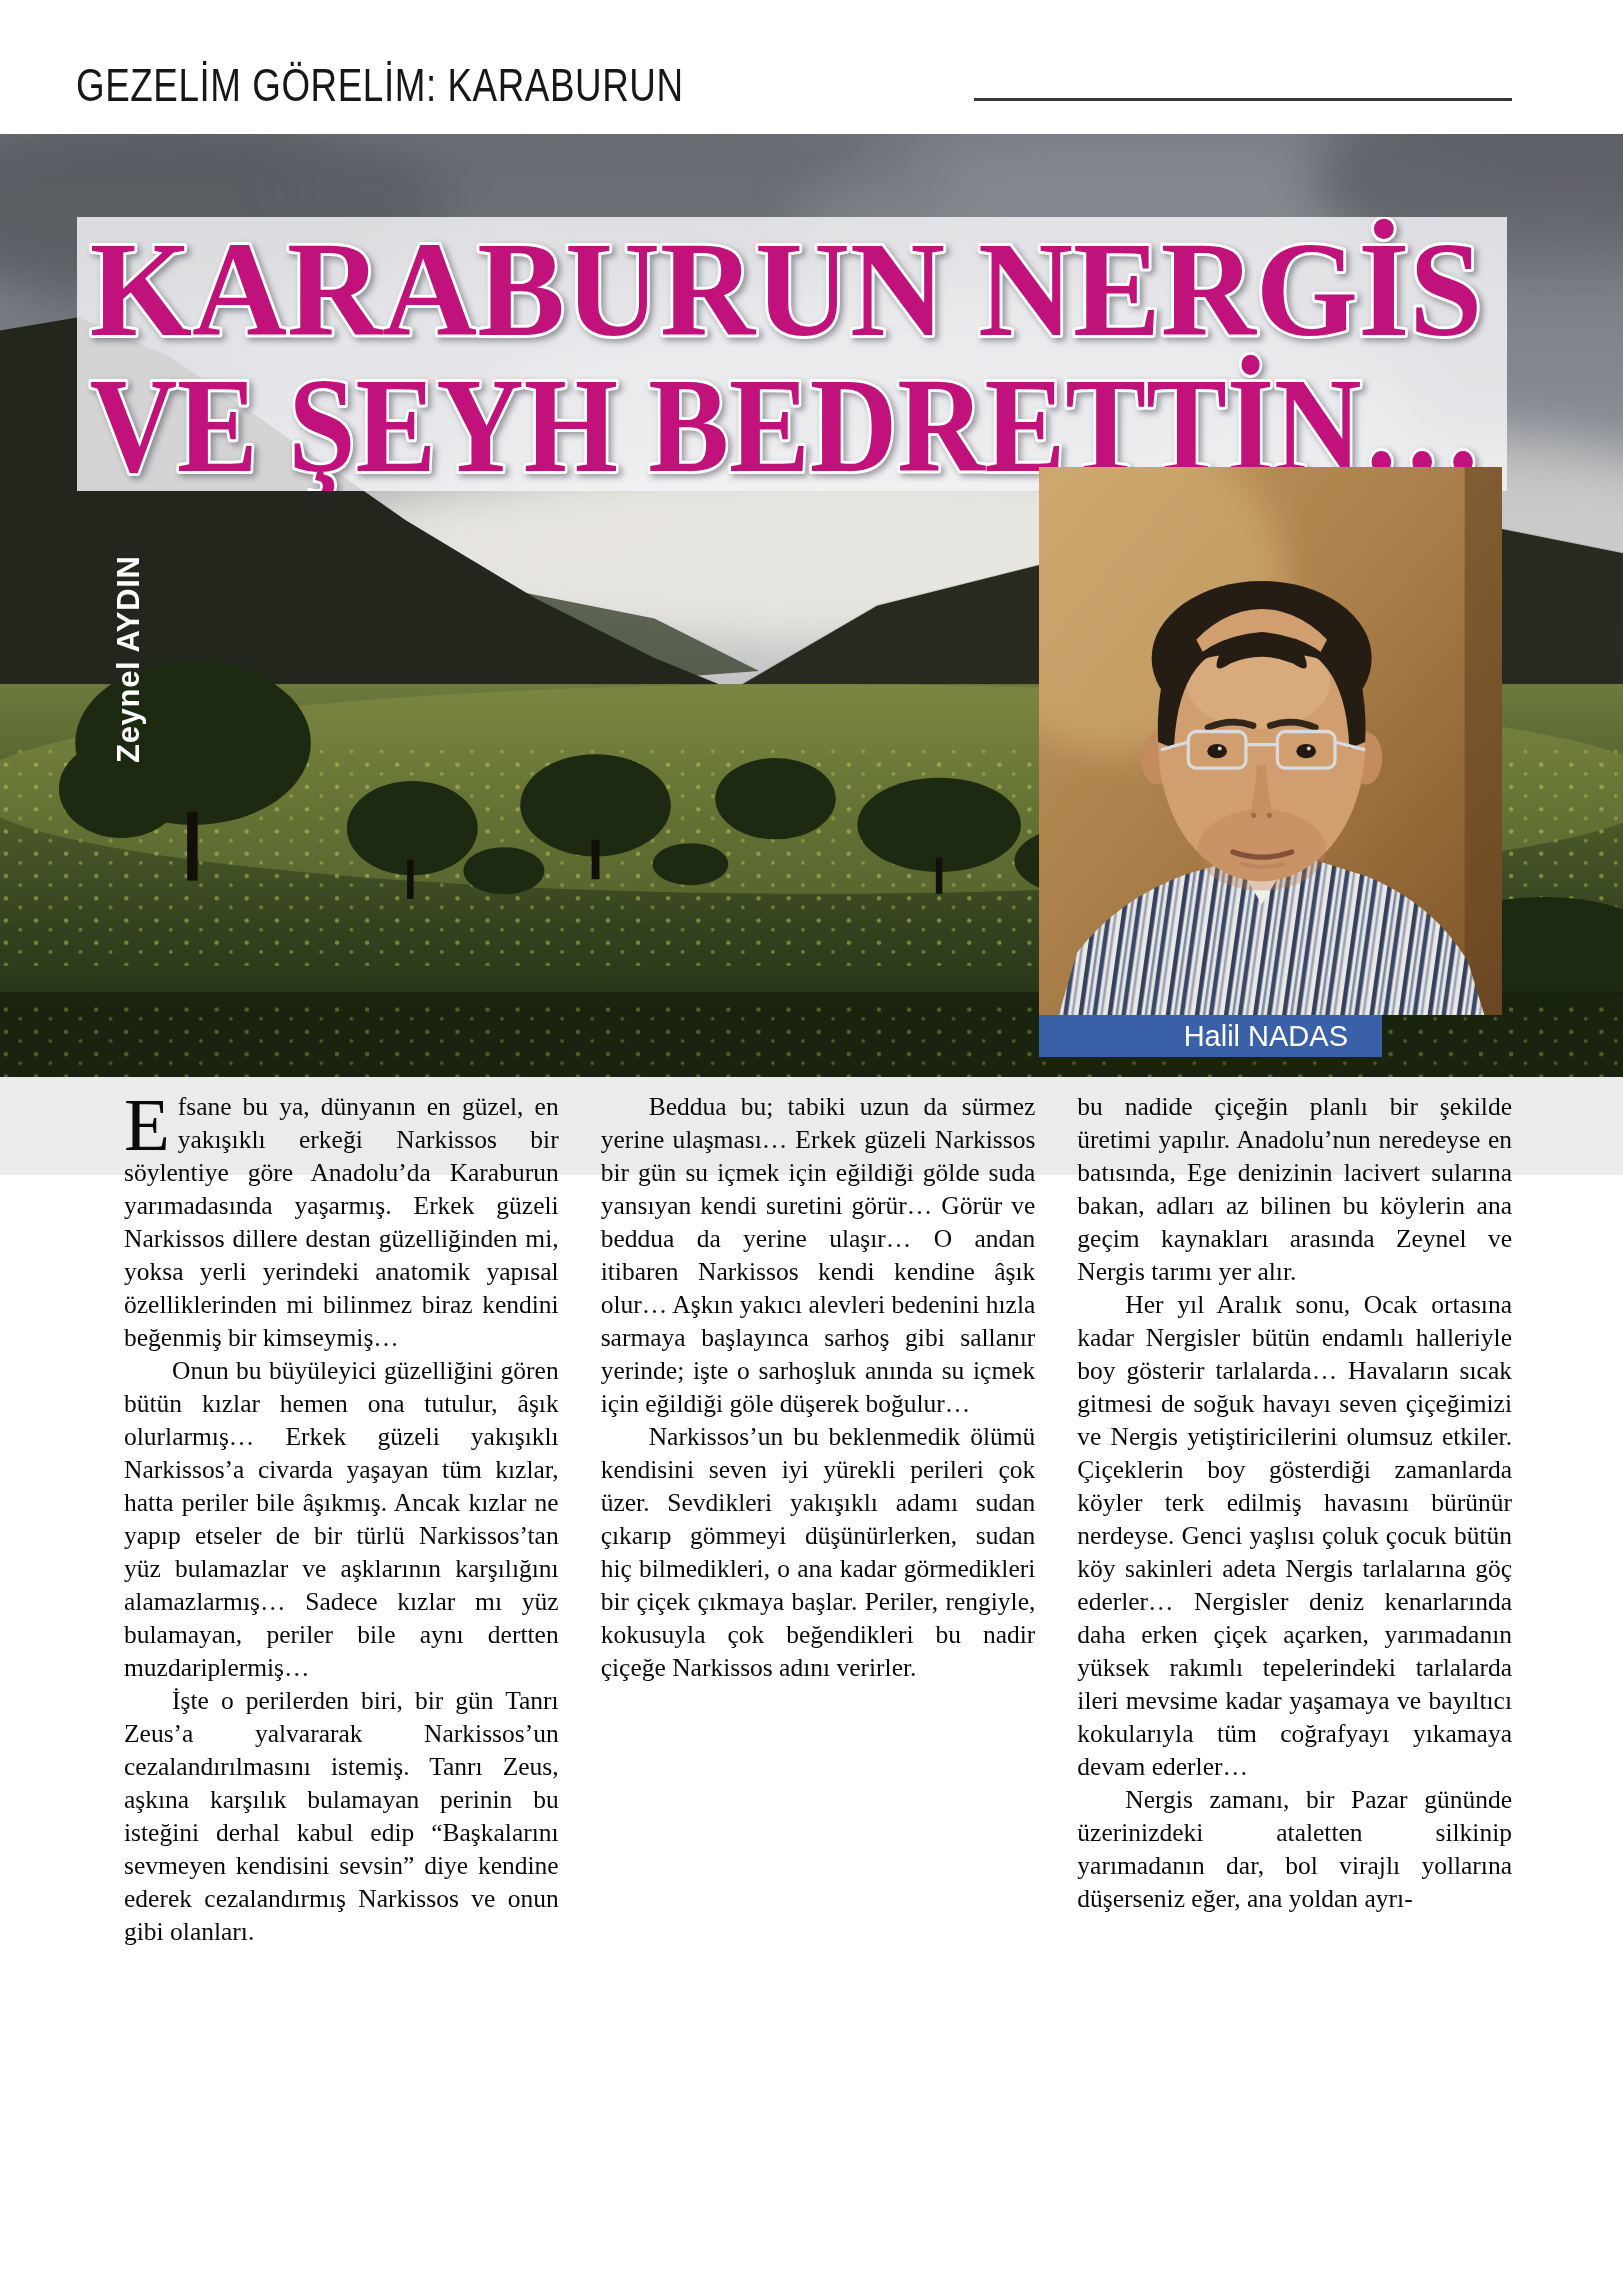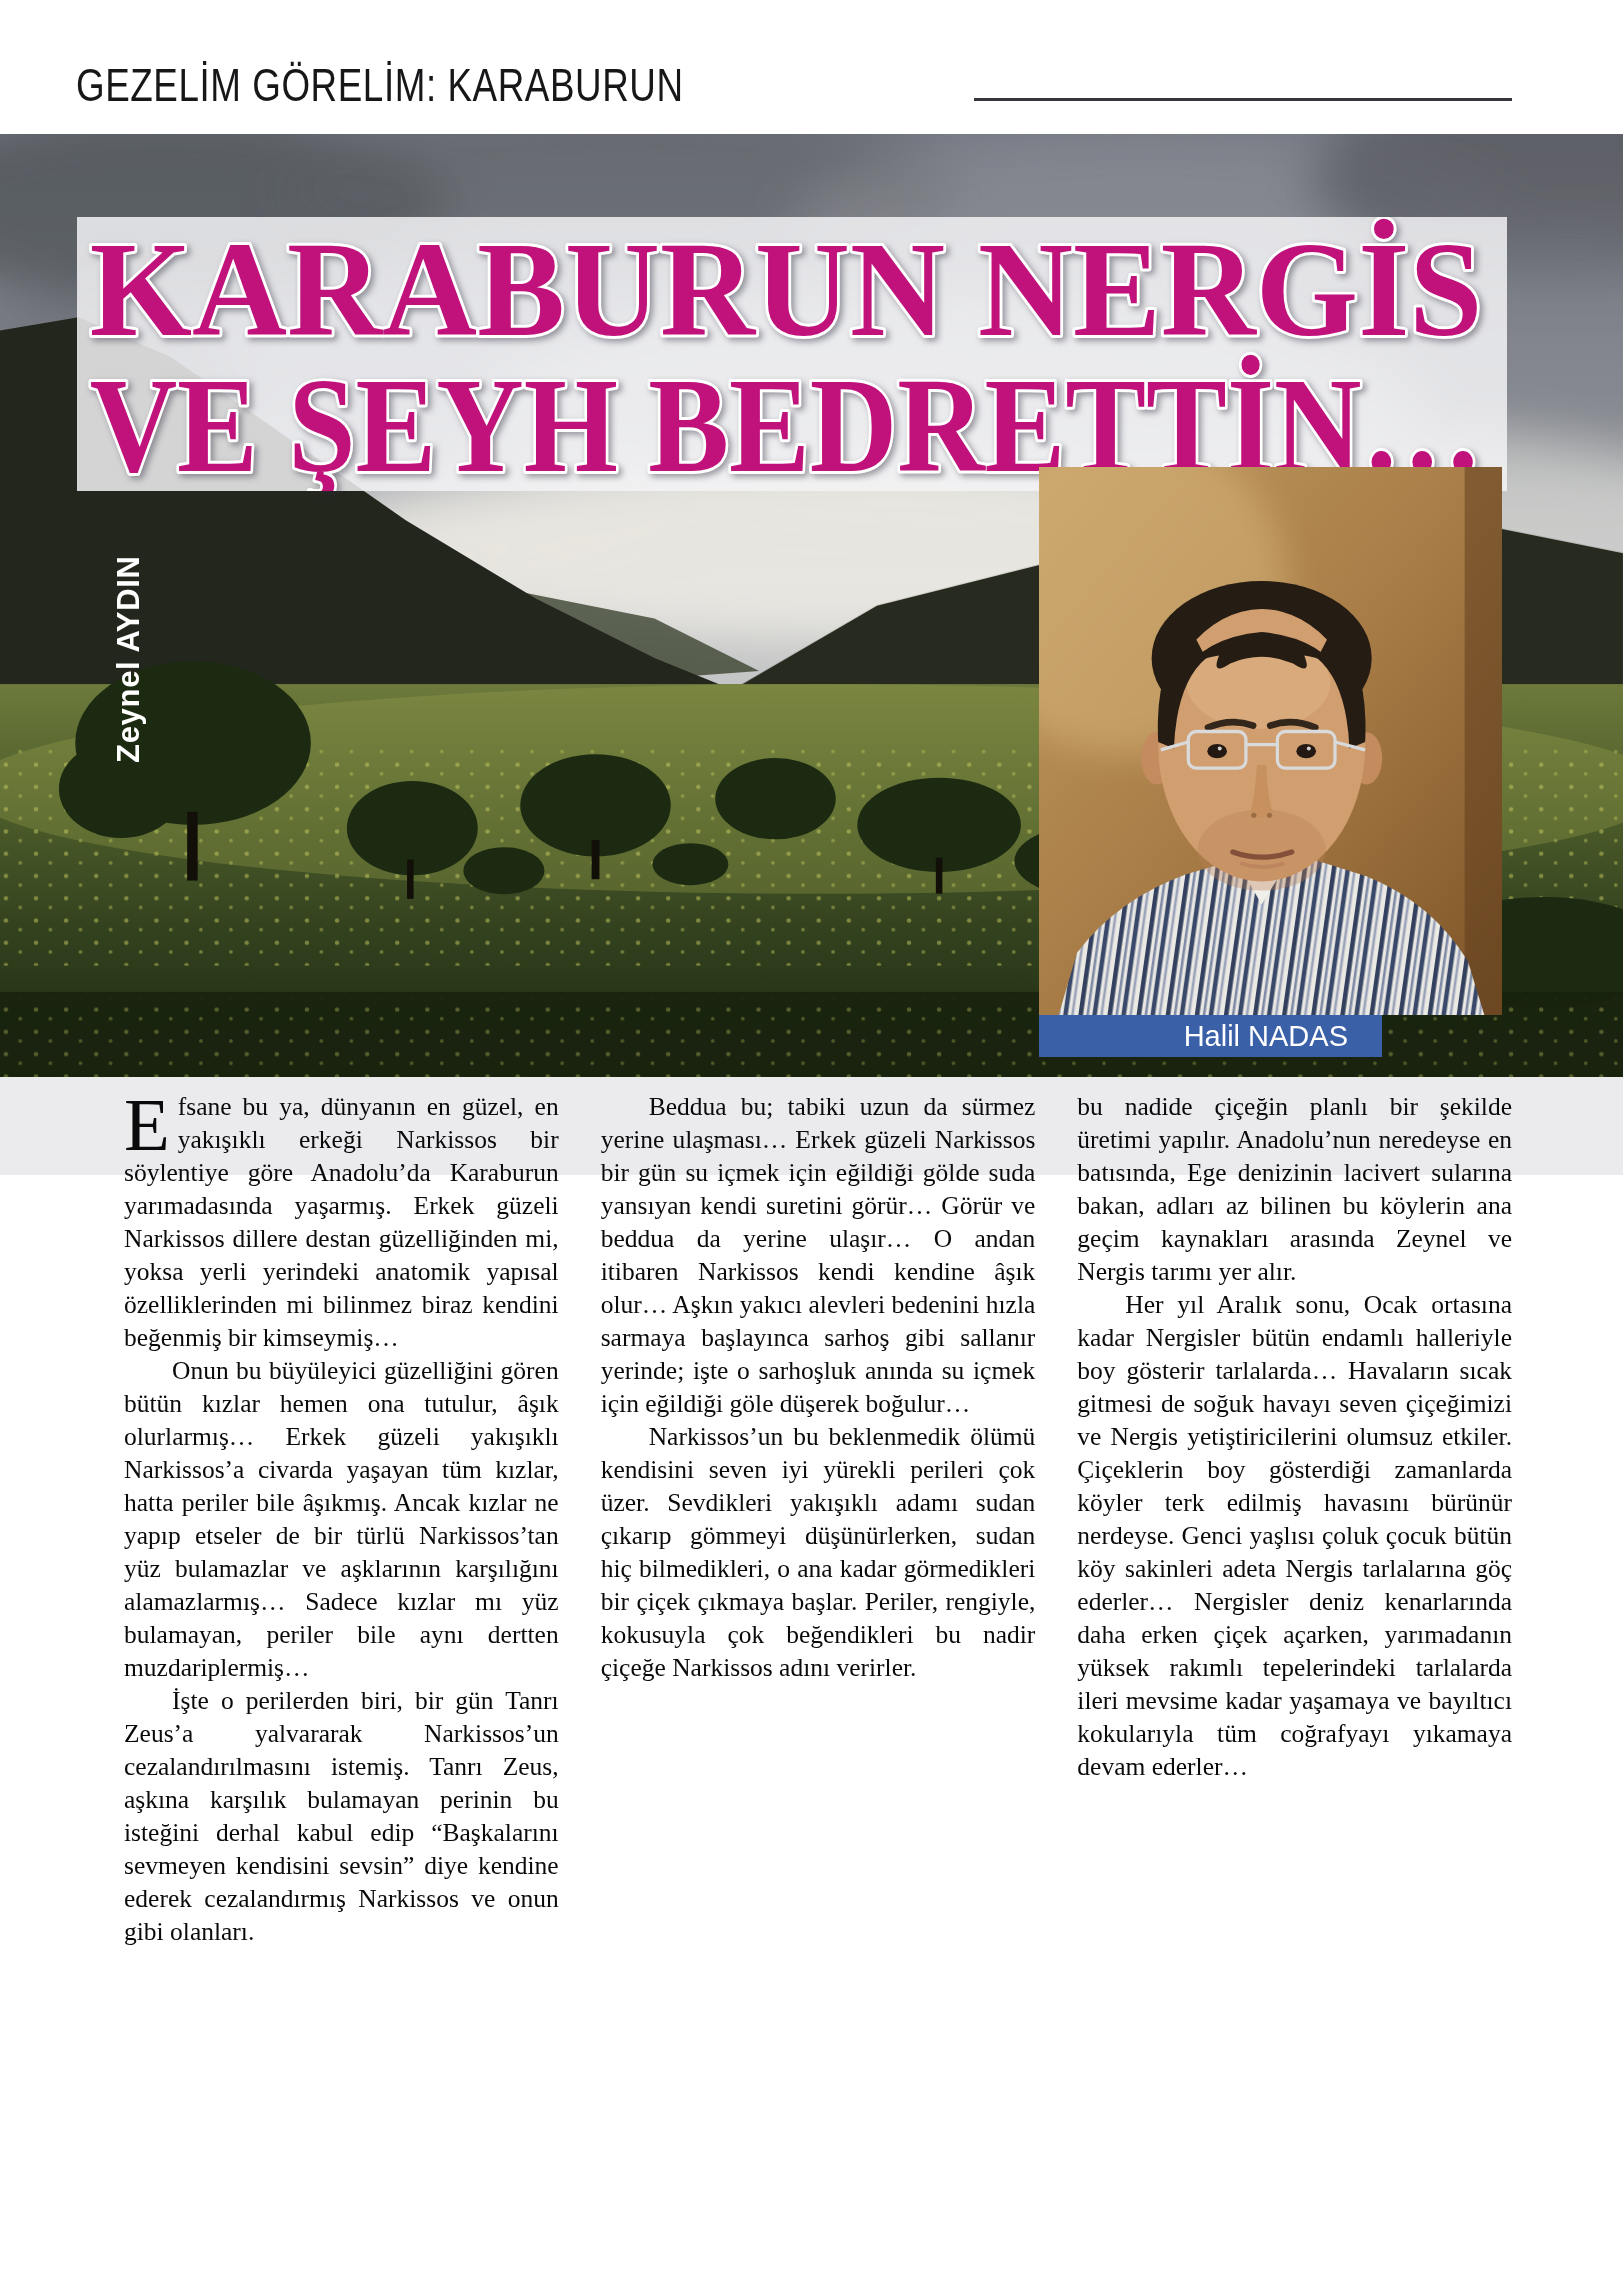--- a/index.html
+++ b/index.html
@@ -205,20 +205,21 @@
       <p>Onun bu büyüleyici güzelliğini gören bütün kızlar hemen ona tutulur, âşık olurlarmış… Erkek güzeli yakışıklı Narkissos’a civarda yaşayan tüm kızlar, hatta periler bile âşıkmış. Ancak kızlar ne yapıp etseler de bir türlü Narkissos’tan yüz bulamazlar ve aşklarının karşılığını alamazlarmış… Sadece kızlar mı yüz bulamayan, periler bile aynı dertten muzdariplermiş…</p>
       <p class="gap">İşte o perilerden biri, bir gün Tanrı Zeus’a yalvararak Narkissos’un cezalandırılmasını istemiş. Tanrı Zeus, aşkına karşılık bulamayan perinin bu isteğini derhal kabul edip “Başkalarını sevmeyen kendisini sevsin” diye kendine ederek cezalandırmış Narkissos ve onun gibi olanları.</p>
     </div>
     <div class="col">
       <p>Beddua bu; tabiki uzun da sürmez yerine ulaşması… Erkek güzeli Narkissos bir gün su içmek için eğildiği gölde suda yansıyan kendi suretini görür… Görür ve beddua da yerine ulaşır… O andan itibaren Narkissos kendi kendine âşık olur… Aşkın yakıcı alevleri bedenini hızla sarmaya başlayınca sarhoş gibi sallanır yerinde; işte o sarhoşluk anında su içmek için eğildiği göle düşerek boğulur…</p>
       <p>Narkissos’un bu beklenmedik ölümü kendisini seven iyi yürekli perileri çok üzer. Sevdikleri yakışıklı adamı sudan çıkarıp gömmeyi düşünürlerken, sudan hiç bilmedikleri, o ana kadar görmedikleri bir çiçek çıkmaya başlar. Periler, rengiyle, kokusuyla çok beğendikleri bu nadir çiçeğe Narkissos adını verirler.</p>
     </div>
     <div class="col">
       <p class="noindent">bu nadide çiçeğin planlı bir şekilde üretimi yapılır. Anadolu’nun neredeyse en batısında, Ege denizinin lacivert sularına bakan, adları az bilinen bu köylerin ana geçim kaynakları arasında Zeynel ve Nergis tarımı yer alır.</p>
       <p class="gap">Her yıl Aralık sonu, Ocak ortasına kadar Nergisler bütün endamlı halleriyle boy gösterir tarlalarda… Havaların sıcak gitmesi de soğuk havayı seven çiçeğimizi ve Nergis yetiştiricilerini olumsuz etkiler. Çiçeklerin boy gösterdiği zamanlarda köyler terk edilmiş havasını bürünür nerdeyse. Genci yaşlısı çoluk çocuk bütün köy sakinleri adeta Nergis tarlalarına göç ederler… Nergisler deniz kenarlarında daha erken çiçek açarken, yarımadanın yüksek rakımlı tepelerindeki tarlalarda ileri mevsime kadar yaşamaya ve bayıltıcı kokularıyla tüm coğrafyayı yıkamaya devam ederler…</p>
+      <p class="gap">Nergis zamanı, bir Pazar gününde üzerinizdeki ataletten silkinip yarımadanın dar, bol virajlı yollarına düşerseniz eğer, ana yoldan ayrı-</p>
     </div>
   </div>
 
   <div class="pageno">164</div>
   <div class="footer-divider"></div>
   <div class="footer-mag">EGİAD</div>
   <svg class="footer-logo" width="29" height="29" viewBox="0 0 88 88" xmlns="http://www.w3.org/2000/svg">
     <circle cx="44" cy="44" r="40" fill="#ffffff" stroke="#223a8c" stroke-width="7"></circle>
     <circle cx="44" cy="44" r="27" fill="none" stroke="#223a8c" stroke-width="3" stroke-dasharray="4 5"></circle>
     <circle cx="44" cy="34" r="7" fill="#223a8c"></circle>

